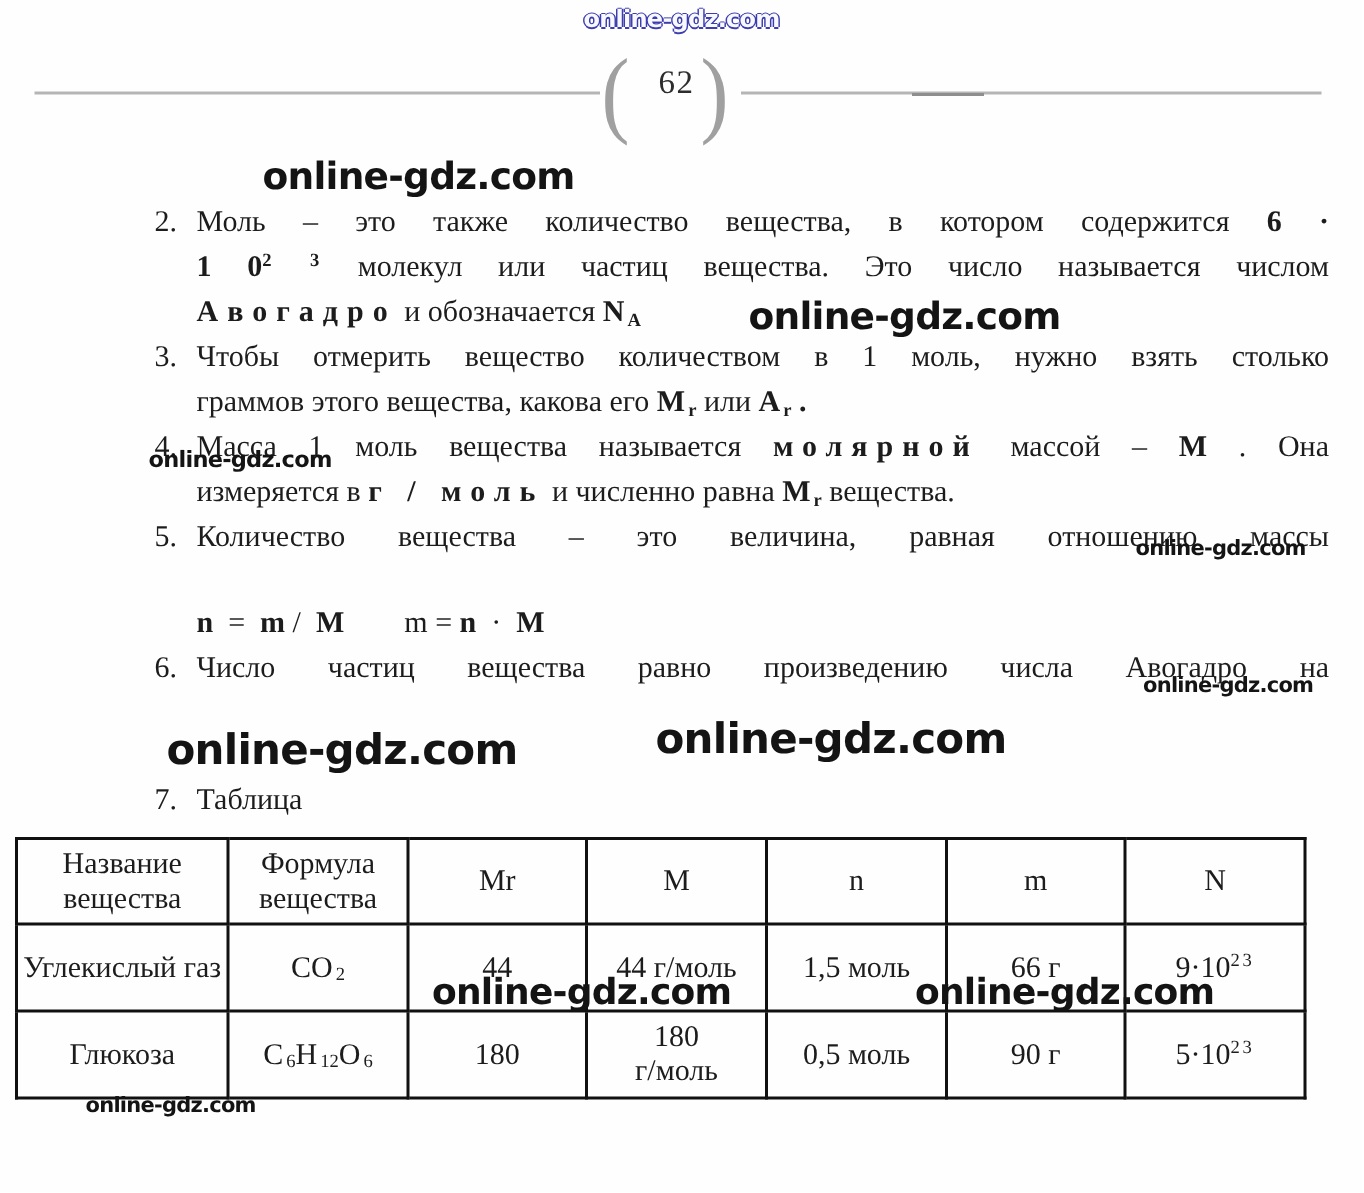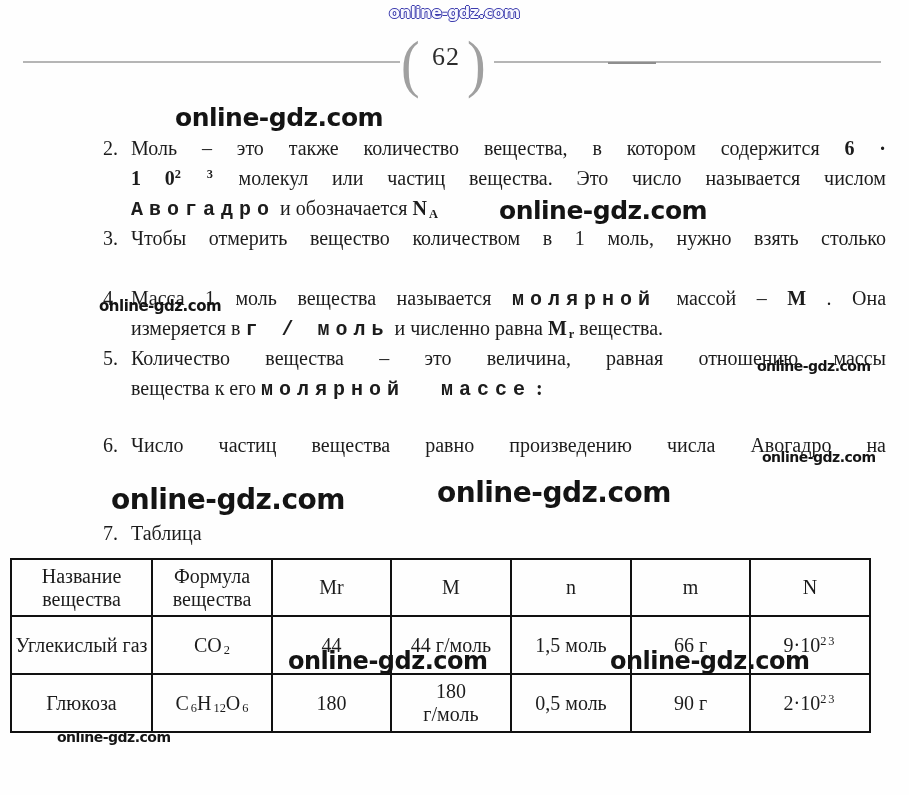--- a/index.html
+++ b/index.html
@@ -8,22 +8,22 @@
 
   
   .rule{position:absolute;height:2px;background:#b5b5b5;top:61px;}
   .rule.left{left:23px;width:377px;}
   .rule.right{left:494px;width:387px;}
   .rule.dark{left:608px;width:48px;top:62px;background:#8e8e8e;}
   .bracket{position:absolute;top:26px;font-size:56px;color:#a0a0a0;
            font-family:"Liberation Serif",serif;transform:scaleY(1.15);transform-origin:top;}
   .bracket.l{left:401px;}
   .bracket.r{left:467px;}
-  .pagenum{position:absolute;left:421px;top:42px;width:50px;text-align:center;
-           font-size:26px;color:#2d2d2d;letter-spacing:1px;}
+  .pagenum{position:absolute;left:439px;top:42px;width:50px;text-align:left;
+           font-size:22px;color:#2d2d2d;letter-spacing:1px;}
 
   
   .wm{position:absolute;font-family:"DejaVu Sans","Liberation Sans",sans-serif;
       font-weight:bold;color:#141414;white-space:nowrap;z-index:5;letter-spacing:-0.5px;}
   .wm.blue{left:389px;top:3px;font-size:16px;color:#f8f8ff;
            text-shadow:-1px 0 #3d3dae,1px 0 #3d3dae,0 -1px #3d3dae,0 1px #3d3dae;}
   .wm.b1{left:175px;top:103px;font-size:25px;}
   .wm.b2{left:499px;top:196px;font-size:25px;}
   .wm.s1{left:99px;top:297px;font-size:15px;}
   .wm.s2{left:757px;top:358px;font-size:14px;}
@@ -33,21 +33,21 @@
   .wm.t1{left:288px;top:647px;font-size:24px;}
   .wm.t2{left:610px;top:647px;font-size:24px;}
   .wm.t3{left:57px;top:729px;font-size:14px;}
 
   
   .line{position:absolute;left:131px;width:755px;height:30px;line-height:30px;font-size:20px;}
   .line .num{position:absolute;left:-28px;width:24px;text-align:left;}
   .rich{display:block;white-space:pre-wrap;}
   .line.j .rich{white-space:normal;text-align:justify;text-align-last:justify;}
   .b{font-weight:bold;}
-  .sp{letter-spacing:0.30em;font-family:Liberation Mono, monospace;}
+  .sp{letter-spacing:0.30em;}
   sub{font-size:0.62em;vertical-align:-0.22em;margin-left:2px;line-height:0;}
   sup{font-size:0.62em;vertical-align:0.55em;letter-spacing:0.15em;line-height:0;}
 
   .t133{top:133px}.t163{top:163px}.t193{top:193px}
   .t223{top:223px}.t253{top:253px}
   .t283{top:283px}.t313{top:313px}
   .t343{top:343px}.t373{top:373px}.t400{top:400px}
   .t430{top:430px}.t460{top:460px}
   .t518{top:518px}
 
@@ -92,35 +92,38 @@
     <span class="rich"><span class="b">1 0</span><sup class="b">2 3</sup><span> молекул или частиц вещества. Это число называется числом</span></span>
   </div>
   <div class="line t193">
     <span class="rich"><span class="b sp">Авогадро</span><span> и обозначается </span><span class="b">N</span><sub class="b">A</sub></span>
   </div>
 
   <div class="line j t223">
     <span class="num">3.</span>
     <span class="rich"><span>Чтобы отмерить вещество количеством в 1 моль, нужно взять столько</span></span>
   </div>
+  <div class="line t253">
+    <span class="rich"><span>граммов этого вещества, какова его </span><span class="b">M</span><sub class="b">r</sub><span> или </span><span class="b">A</span><sub class="b">r</sub><span class="b"> .</span></span>
+  </div>
 
   <div class="line j t283">
     <span class="num">4.</span>
     <span class="rich"><span>Масса 1 моль вещества называется </span><span class="b sp">молярной</span><span> массой – </span><span class="b">M</span><span> . Она</span></span>
   </div>
   <div class="line t313">
     <span class="rich"><span>измеряется в </span><span class="b sp">г / моль</span><span> и численно равна </span><span class="b">M</span><sub class="b">r</sub><span> вещества.</span></span>
   </div>
 
   <div class="line j t343">
     <span class="num">5.</span>
     <span class="rich"><span>Количество вещества – это величина, равная отношению массы</span></span>
   </div>
-  <div class="line t373">
-    <span class="rich"><span>вещества к его </span><span class="b sp">молярной  массе</span><span class="b"> :</span></span>
+  <div class="line t400">
+    <span class="rich"><span class="b">n</span><span>  =  </span><span class="b">m</span><span> /  </span><span class="b">M</span><span>        m = </span><span class="b">n</span><span>  ·  </span><span class="b">M</span></span>
   </div>
 
   <div class="line j t430">
     <span class="num">6.</span>
     <span class="rich"><span>Число частиц вещества равно произведению числа Авогадро на</span></span>
   </div>
 
   <div class="line t518">
     <span class="num">7.</span>
     <span class="rich"><span>Таблица</span></span>
@@ -158,18 +161,18 @@
         <td><span>9·10</span><sup>23</sup></td>
       </tr>
       <tr>
         <td>Глюкоза</td>
         <td><span>C</span><sub>6</sub><span>H</span><sub>12</sub><span>O</span><sub>6</sub></td>
         <td>180</td>
         <td class="pre">180
 г/моль</td>
         <td>0,5 моль</td>
         <td>90 г</td>
-        <td><span>2·10</span><sup>23</sup></td>
+        <td><span>5·10</span><sup>23</sup></td>
       </tr>
     </tbody>
   </table>
 
 </div>
 
 </body></html>

